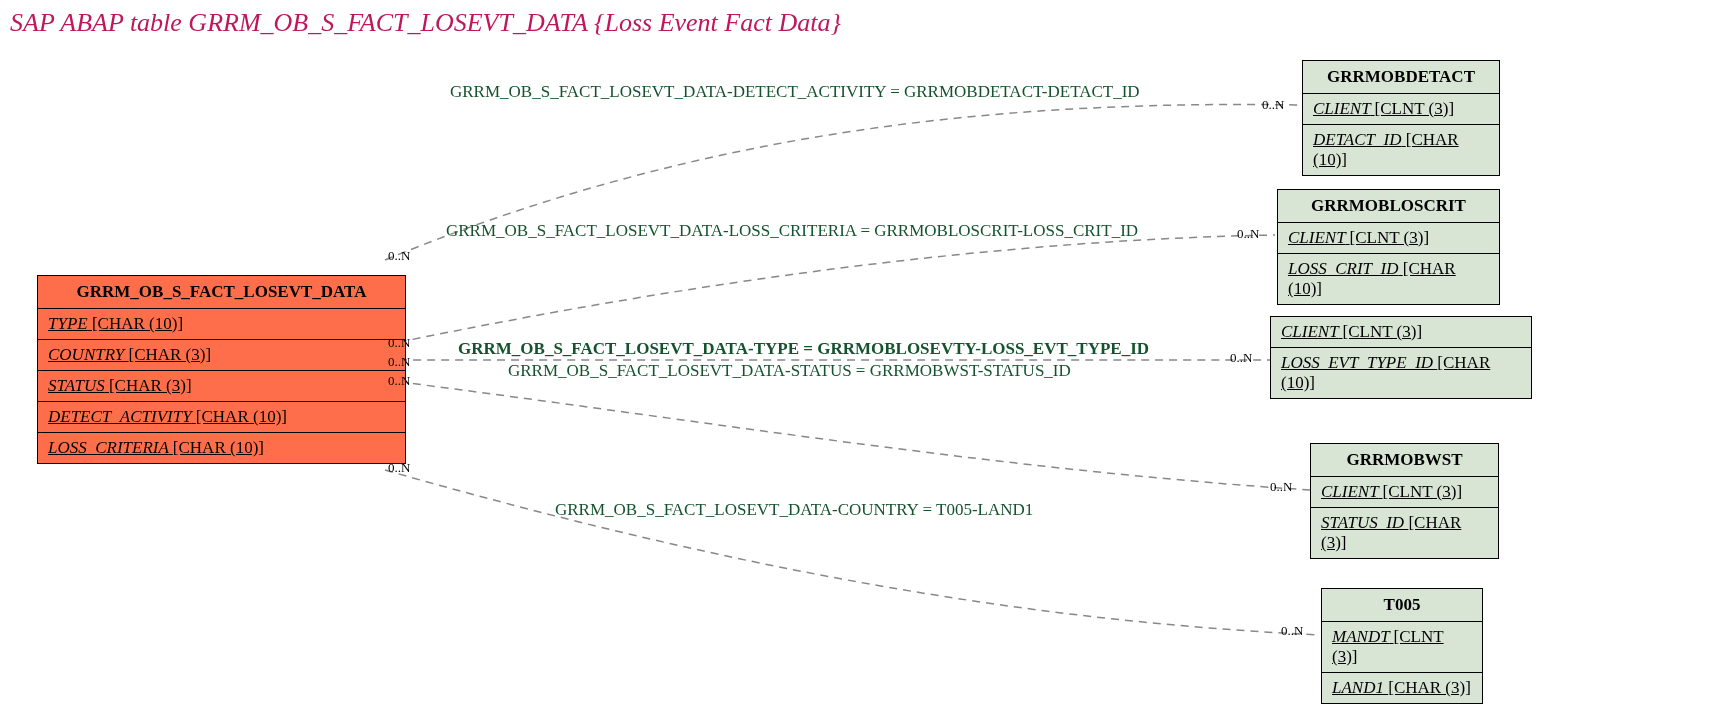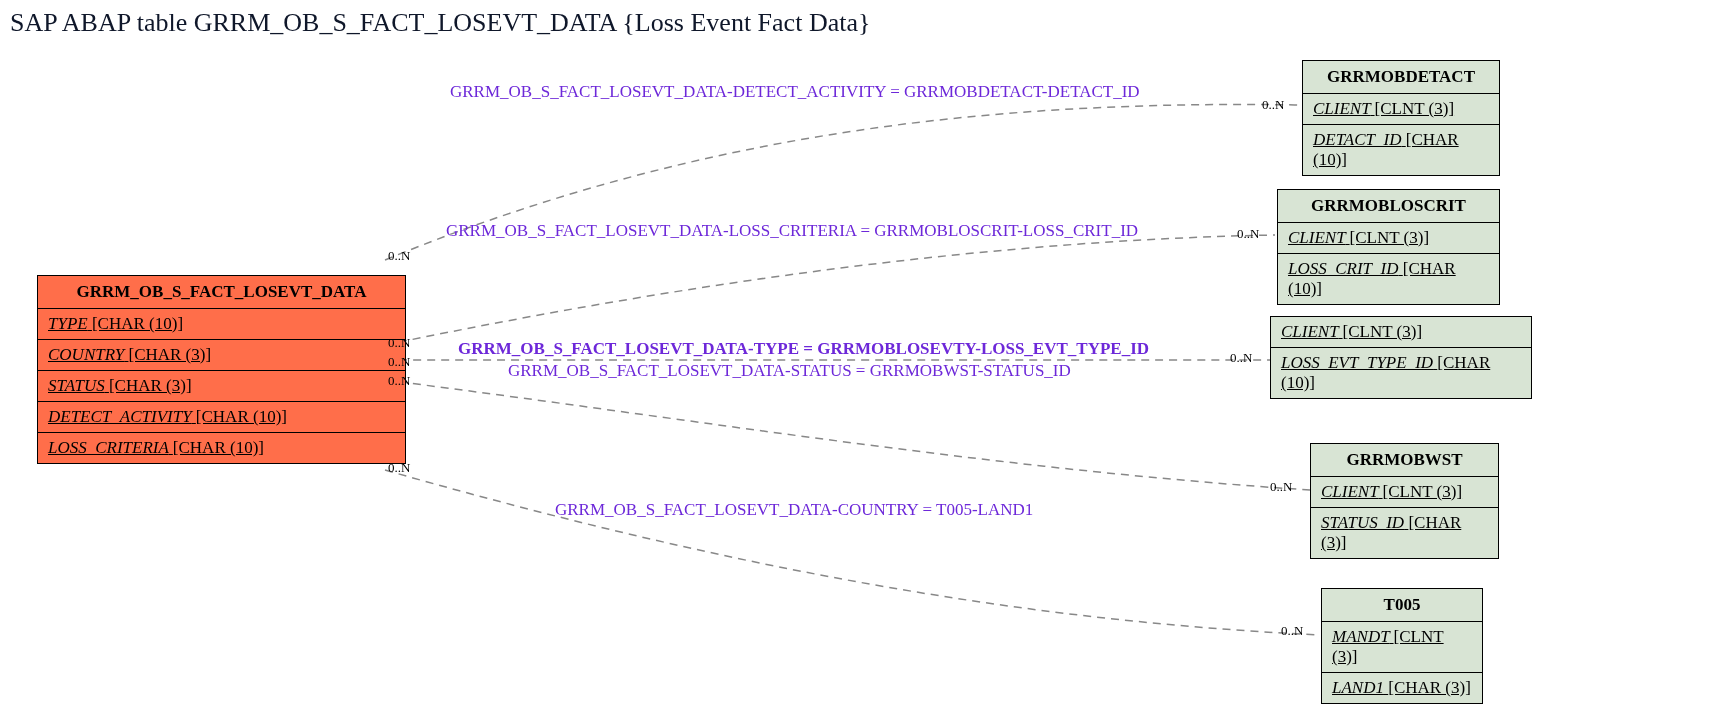--- a/index.html
+++ b/index.html
@@ -10,21 +10,22 @@
     width: 1719px;
     height: 720px;
     position: relative;
     overflow: hidden;
   }
   .title {
     position: absolute;
     top: 8px;
     left: 10px;
     font-size: 26px;
-    color: #0f172a;
+    color: #be185d;
+    font-style: italic;
   }
   .entity {
     position: absolute;
     border: 1px solid #000;
     font-size: 17px;
   }
   .entity-header {
     font-weight: bold;
     text-align: center;
     padding: 6px 12px;
@@ -45,21 +46,21 @@
   .main-entity {
     background: #ff6e4a;
     margin-left: 22px;
   }
   .ref-entity {
     background: #d8e4d4;
   }
   .rel-label {
     position: absolute;
     font-size: 17px;
-    color: #6d28d9;
+    color: #14532d;
     white-space: nowrap;
   }
   .card-label {
     position: absolute;
     font-size: 13px;
     color: #000000;
   }
   svg.connectors {
     position: absolute;
     top: 0;

